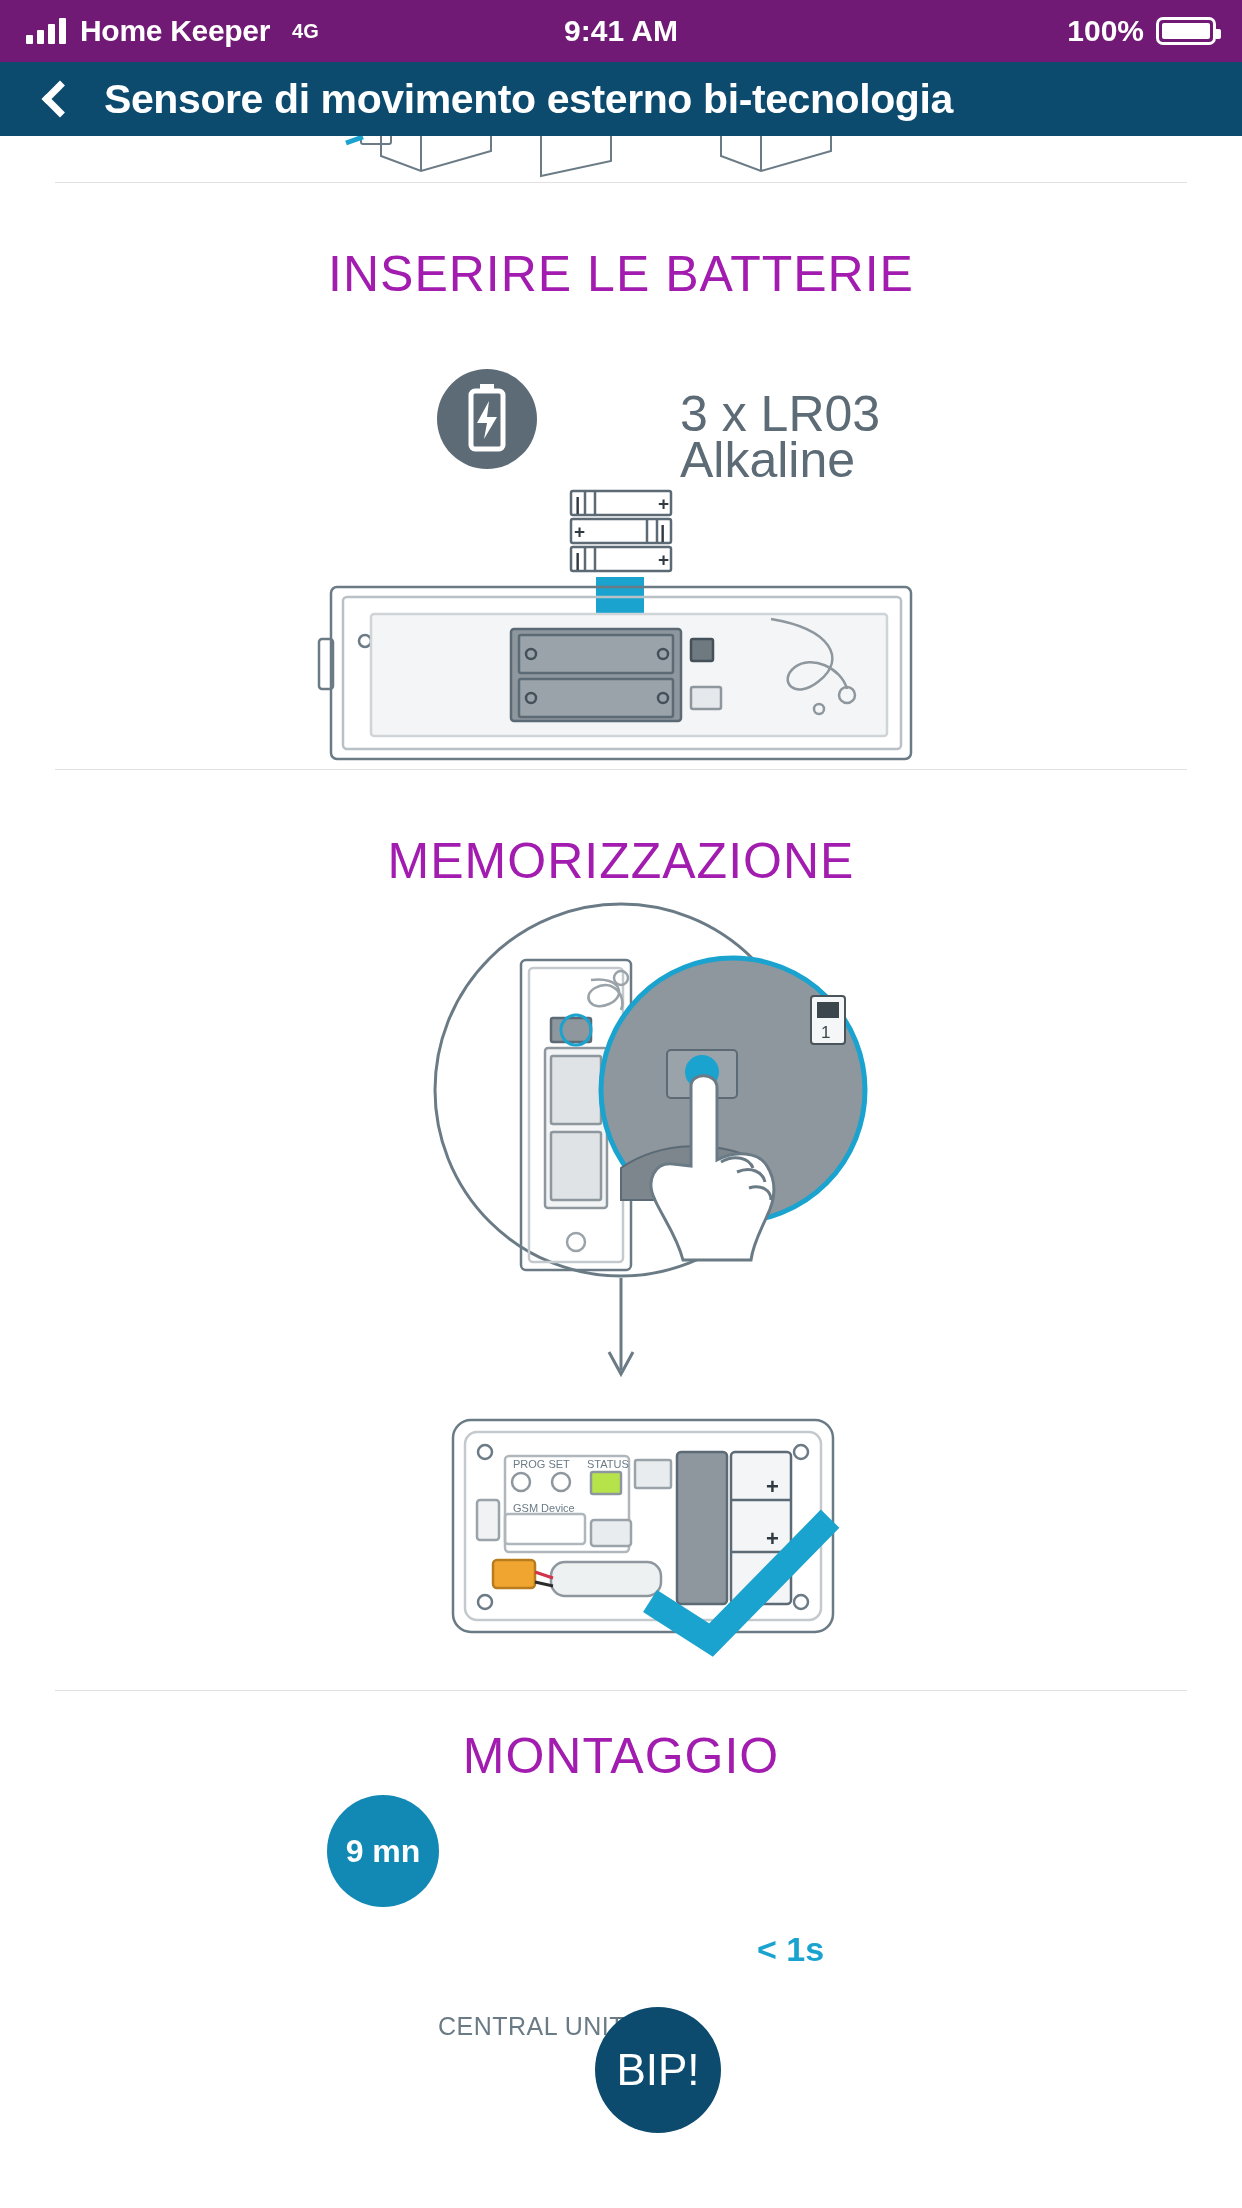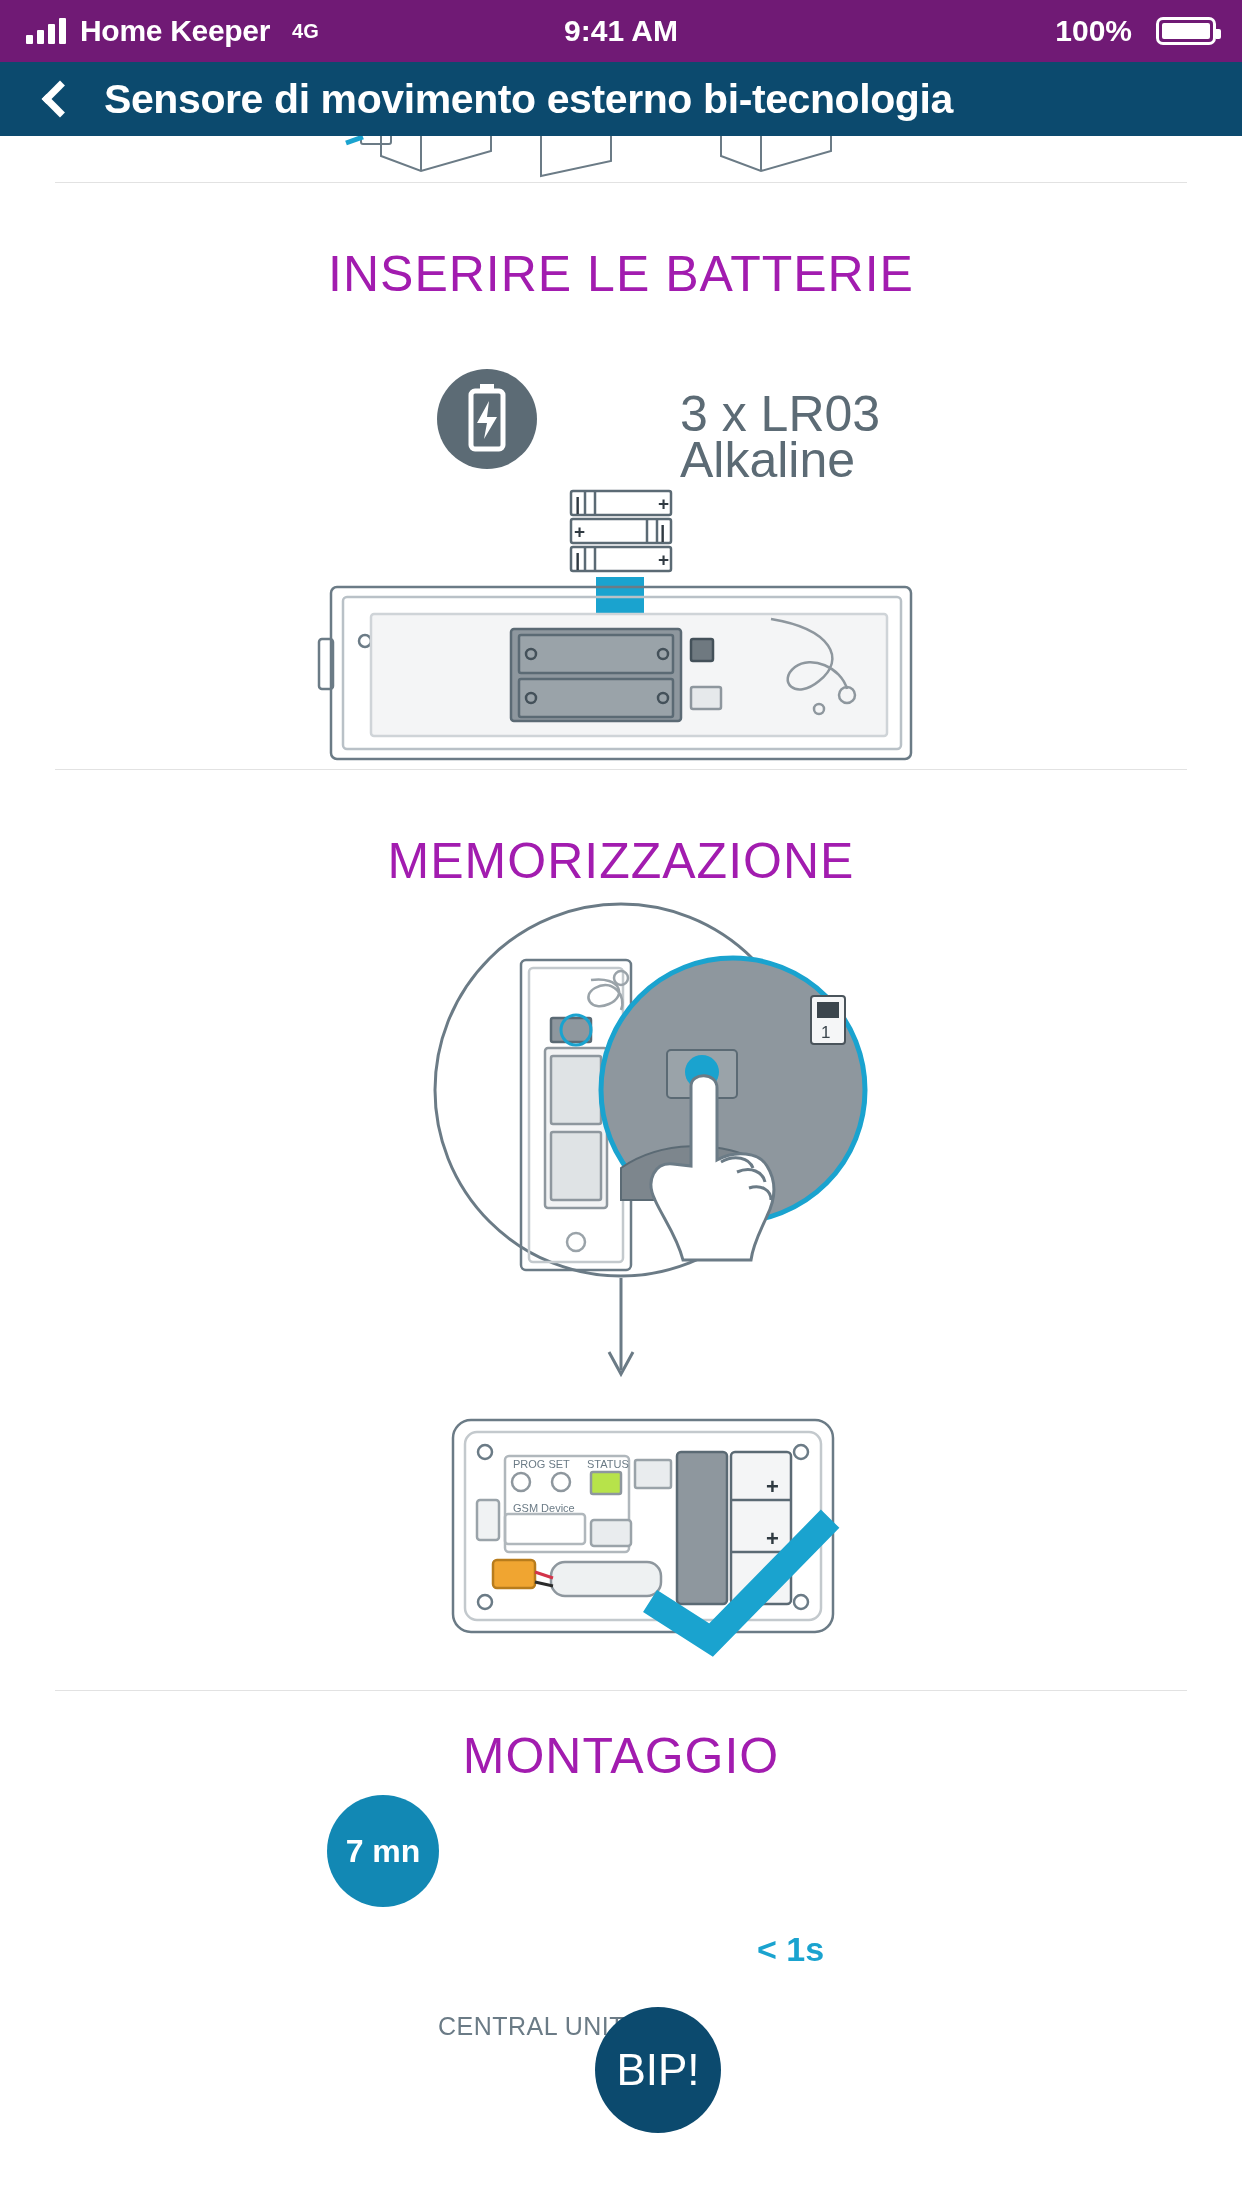--- a/index.html
+++ b/index.html
@@ -30,21 +30,21 @@
   .signal i:nth-child(2) { height: 14px; }
   .signal i:nth-child(3) { height: 20px; }
   .signal i:nth-child(4) { height: 26px; }
   .carrier { font-size: 30px; font-weight: 600; letter-spacing: -0.3px; }
   .netmode { font-size: 20px; font-weight: 600; margin-left: 8px; }
   .sb-center {
     position: absolute; left: 0; right: 0; top: 0; height: 62px;
     display: flex; align-items: center; justify-content: center;
     font-size: 30px; font-weight: 700; pointer-events: none;
   }
-  .sb-right { margin-left: auto; display: flex; align-items: center; gap: 24px; }
+  .sb-right { margin-left: auto; display: flex; align-items: center; gap: 12px; }
   .batt-pct { font-size: 30px; font-weight: 600; }
   .batt {
     width: 60px; height: 28px; border: 3px solid #fff; border-radius: 7px;
     position: relative; padding: 3px;
   }
   .batt::after {
     content: ""; position: absolute; right: -8px; top: 9px;
     width: 5px; height: 10px; background: #fff; border-radius: 0 2px 2px 0;
   }
   .batt span { display: block; height: 100%; width: 100%; background: #fff; border-radius: 2px; }
@@ -337,21 +337,21 @@
             <text x="392" y="568">PROG SET</text>
               <text x="466" y="568">STATUS</text>
             <text x="392" y="612">GSM Device</text>
           </g>
 
           <g>
             <path d="M540 708 L590 740 L700 628" fill="none" stroke="#1aa3cf" stroke-width="26" stroke-linecap="square"></path>
           </g>
         </svg>
 
-        <div class="badge-2mn">7 mn</div>
+        <div class="badge-2mn">9 mn</div>
         <div class="lbl-1s">&lt; 1s</div>
         <div class="lbl-central">CENTRAL UNIT</div>
         <div class="badge-bip">BIP!</div>
       </div>
 
       <div class="divider"></div>
     </div>
 
     <div class="section-title bottom-title">MONTAGGIO</div>
 

